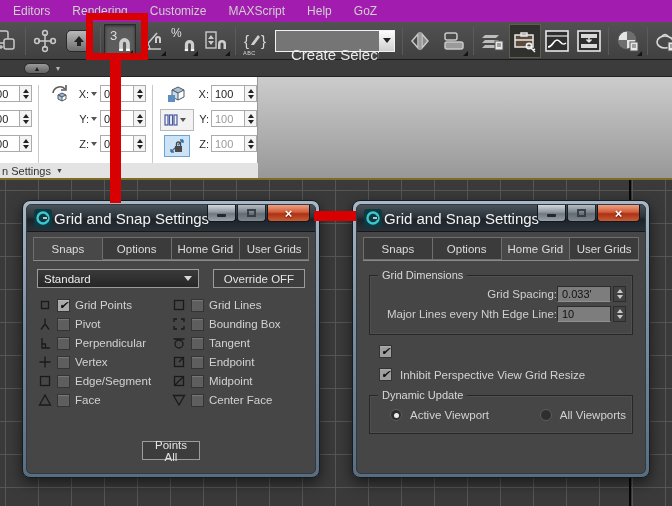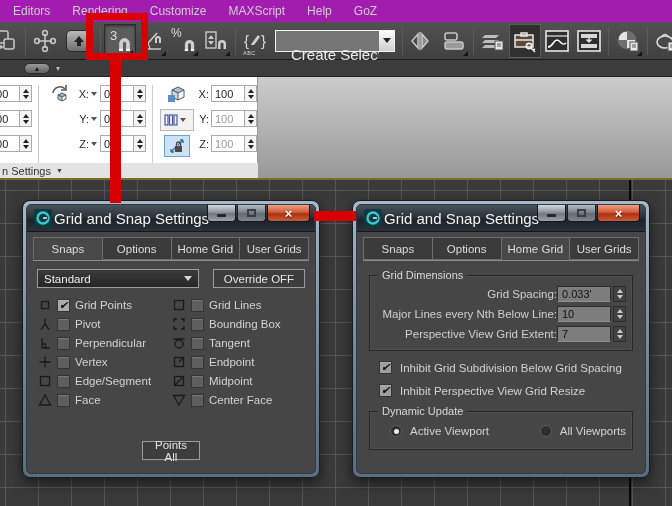--- a/index.html
+++ b/index.html
@@ -665,41 +665,32 @@
           <span class="grp-legend">Grid Dimensions</span>
           <div class="dim-row">
             <span class="dim-label">Grid Spacing:</span>
             <span class="numfield">0.033'</span>
             <span class="dspin">
                 <i class="up"></i>
                 <i class="dn"></i>
               </span>
           </div>
           <div class="dim-row">
-            <span class="dim-label">Major Lines every Nth Below Line:</span>
+            <span class="dim-label">Major Lines every Nth Edge Line:</span>
             <span class="numfield">10</span>
             <span class="dspin">
                 <i class="up"></i>
                 <i class="dn"></i>
               </span>
           </div>
-          <div class="dim-row" style="margin-bottom:0">
-            <span class="dim-label">Perspective View Grid Extent:</span>
-            <span class="numfield">7</span>
-            <span class="dspin">
-                <i class="up"></i>
-                <i class="dn"></i>
-              </span>
-          </div>
         </div>
         <div class="chk-row">
           <span class="cb on">
               <i class="mark">✔</i>
             </span>
-          <span class="slabel">Inhibit Grid Subdivision Below Grid Spacing</span>
         </div>
         <div class="chk-row">
           <span class="cb on">
               <i class="mark">✔</i>
             </span>
           <span class="slabel">Inhibit Perspective View Grid Resize</span>
         </div>
         <div class="grp" style="margin-top:14px">
           <span class="grp-legend">Dynamic Update</span>
           <div class="radio-row">

